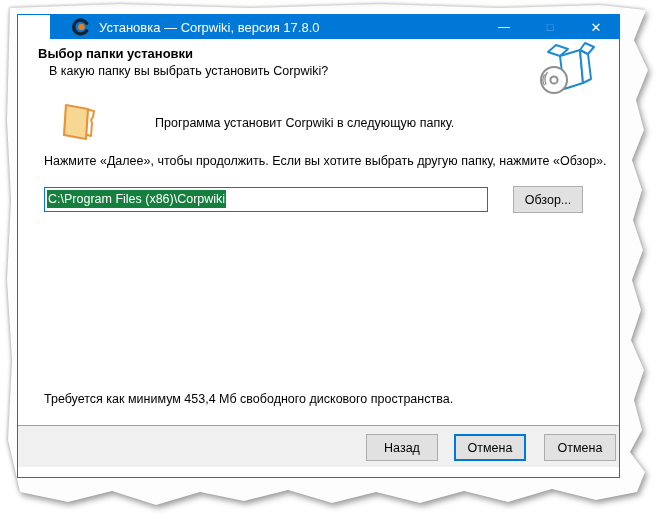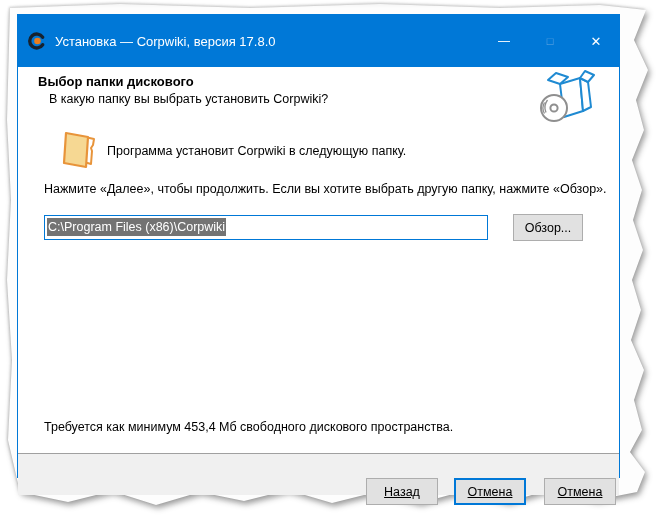--- a/index.html
+++ b/index.html
@@ -13,48 +13,48 @@
     clip-path:polygon(10px 8px,120px 4px,250px 8px,380px 4px,500px 8px,600px 5px,646px 10px,
       634px 40px,648px 70px,636px 100px,644px 130px,632px 160px,642px 190px,633px 220px,
       643px 250px,632px 280px,641px 310px,631px 340px,644px 370px,634px 400px,642px 430px,
       630px 452px,645px 472px,637px 492px,
       596px 500px,552px 489px,508px 502px,464px 491px,420px 503px,376px 492px,332px 503px,
       288px 490px,244px 501px,200px 492px,156px 505px,112px 491px,68px 502px,20px 492px,
       8px 440px,12px 360px,7px 280px,11px 200px,7px 120px);}
   
   .dialog{position:absolute;left:17px;top:14px;width:603px;height:464px;
     box-sizing:border-box;border:1px solid #0078d7;background:#fff;}
-  .titlebar{height:52px;background:#0078d7;display:flex;align-items:center;padding-left:10px;}
+  .titlebar{height:24px;background:#0078d7;display:flex;align-items:center;padding-left:22px;margin-left:32px;}
   .app-icon{width:18px;height:18px;display:inline-block;flex:0 0 auto;}
   .title{color:#fff;font-size:13px;margin-left:9px;white-space:nowrap;}
   .win-controls{margin-left:auto;display:flex;height:100%;}
   .wbtn{width:46px;height:100%;display:flex;align-items:center;justify-content:center;
     color:#fff;font-size:12px;cursor:default;user-select:none;}
   .wbtn.max{color:#69a9e2;font-size:11px;}
   .wbtn.close{font-size:13px;}
   
   .page-body{position:relative;height:386px;background:#fff;}
   .hdr-title{position:absolute;left:20px;top:7px;font-size:13px;font-weight:bold;}
   .hdr-sub{position:absolute;left:31px;top:25px;font-size:12.5px;}
   .wizard-icon{position:absolute;left:521px;top:2px;width:58px;height:55px;}
-  .info-row{position:absolute;left:38px;top:63px;display:flex;align-items:center;}
+  .info-row{position:absolute;left:38px;top:63px;display:flex;align-items:center;gap:48px;}
   .folder-icon{width:44px;height:42px;display:inline-block;flex:0 0 auto;}
   .info-text{margin-left:7px;font-size:12.5px;}
   .instruction{position:absolute;left:26px;top:115px;font-size:12.5px;white-space:nowrap;}
   .path-input{position:absolute;left:26px;top:148px;width:444px;height:25px;box-sizing:border-box;
     border:1px solid #0078d7;background:#fff;font-size:12.5px;line-height:23px;
     padding-left:2px;overflow:hidden;white-space:nowrap;cursor:text;}
-  .path-input .sel{background:#737373;color:#fff;padding:2px 1px;}
+  .path-input .sel{background:#15803d;color:#fff;padding:2px 1px;}
   .btn{background:#e1e1e1;border:1px solid #adadad;font-family:inherit;font-size:12.5px;
     color:#000;box-sizing:border-box;padding:0;cursor:default;margin-left:12px;}
   .browse{position:absolute;left:483px;top:147px;width:70px;height:27px;}
   .disk{position:absolute;left:26px;top:353px;font-size:12.5px;}
   
   .footer{position:relative;height:41px;background:#f0f0f0;border-top:1px solid #a0a0a0;}
-  .footer .btn{position:absolute;top:24px;width:72px;height:27px;text-decoration:underline;}
+  .footer .btn{position:absolute;top:8px;width:72px;height:27px;}
   .btn.back{left:336px;}
   .btn.next{left:424px;border:2px solid #0078d7;}
   .btn.cancel{left:514px;}
 </style>
 </head>
 <body>
 
 <div class="stage">
   <div class="paper-wrap">
     <div class="paper"></div>
@@ -71,21 +71,21 @@
       </span>
       <span class="title">Установка — Corpwiki, версия 17.8.0</span>
       <div class="win-controls">
         <span class="wbtn min">—</span>
         <span class="wbtn max">□</span>
         <span class="wbtn close">✕</span>
       </div>
     </div>
 
     <div class="page-body">
-      <div class="hdr-title">Выбор папки дискового</div>
+      <div class="hdr-title">Выбор папки установки</div>
       <div class="hdr-sub">В какую папку вы выбрать установить Corpwiki?</div>
 
       <div class="wizard-icon">
         <svg width="58" height="55" viewBox="0 0 58 55">
           <g fill="#ffffff" stroke="#1f8ad2" stroke-width="2" stroke-linejoin="round">
             <polygon points="21,15 41,9 44,42 25,48"></polygon>
             <polygon points="41,9 49,13 52,38 44,42"></polygon>
             <polygon points="21,15 9,11 17,4 29,8"></polygon>
             <polygon points="41,9 46,2 55,6 49,13"></polygon>
           </g>

